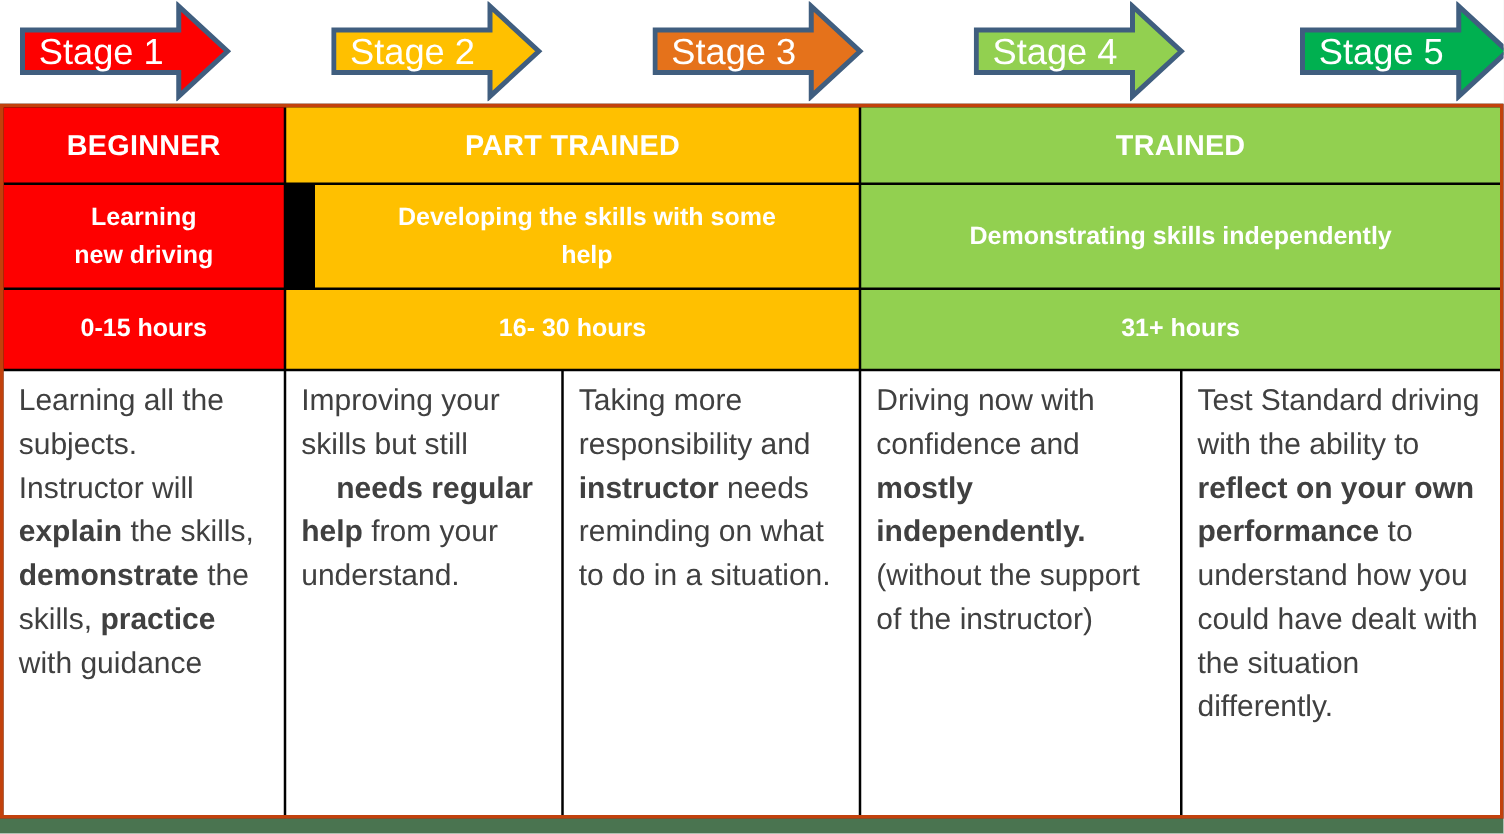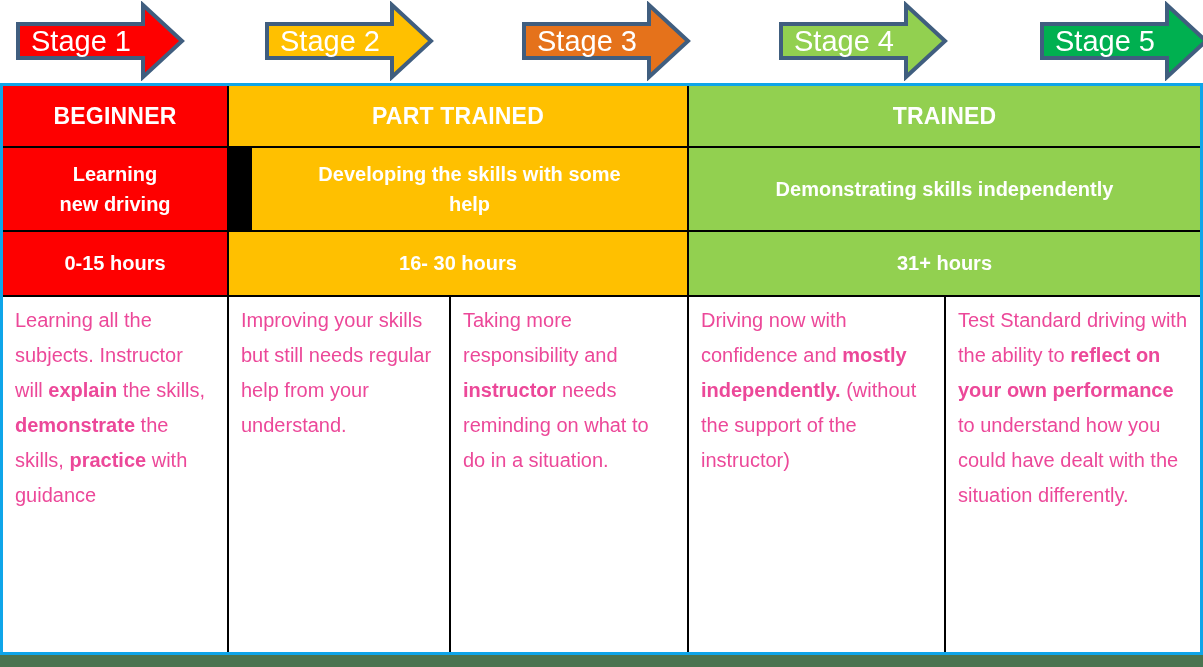--- a/index.html
+++ b/index.html
@@ -8,37 +8,37 @@
     overflow:hidden; font-family:"Liberation Sans","DejaVu Sans",sans-serif;
   }
   
   .arrows { position:absolute; top:0; left:0; width:100%; height:83px; }
   .stage-arrow { position:absolute; top:1px; width:170px; height:80px; }
   .stage-arrow polygon { stroke:#405E7F; stroke-width:4; stroke-linejoin:miter; }
   .stage-arrow text { font-size:29px; fill:#ffffff; font-family:"Liberation Sans","DejaVu Sans",sans-serif; }
   
   .stages-table {
     position:absolute; top:83px; left:0; width:1203px; height:572px;
-    box-sizing:border-box; border:3px solid #0ea5e9; background:#000;
+    box-sizing:border-box; border:3px solid #c2410c; background:#000;
     display:grid;
     grid-template-columns:224px 220px 236px 255px 1fr;
     grid-template-rows:60px 82px 63px 1fr;
     gap:2px;
   }
   .cell {
     display:flex; align-items:center; justify-content:center;
     text-align:center; color:#fff; font-weight:700; overflow:hidden;
   }
   .span2 { grid-column: span 2; }
   .cell.level   { font-size:23px; letter-spacing:0.2px; }
   .cell.summary { font-size:20px; padding:0 48px; line-height:1.5; }
   .cell.hours   { font-size:20px; }
   .cell.detail  {
-    display:block; background:#fff; color:#ec4899; font-weight:400;
-    text-align:left; padding:6px 12px; font-size:20px; line-height:35px;
+    display:block; background:#fff; color:#404040; font-weight:400;
+    text-align:left; padding:6px 12px; font-size:24px; line-height:35px;
   }
   
   .bottom-bar { position:absolute; left:0; bottom:0; width:100%; height:12px; }
 </style>
 </head>
 <body>
 
 <div class="canvas">
 
   <div class="arrows">
@@ -88,21 +88,21 @@
 
     <div class="cell summary" style="background-color: rgb(254, 0, 0);">Learning new driving</div>
     <div class="cell summary span2" style="background-color: rgb(255, 192, 0); margin-left: 23px;">Developing the skills with some help</div>
     <div class="cell summary span2" style="background-color: rgb(146, 208, 80);">Demonstrating skills independently</div>
 
     <div class="cell hours" style="background-color: rgb(254, 0, 0);">0-15 hours</div>
     <div class="cell hours span2" style="background-color: rgb(255, 192, 0); text-align: center;">16- 30 hours</div>
     <div class="cell hours span2" style="background-color: rgb(146, 208, 80);">31+ hours</div>
 
     <div class="cell detail"><span>Learning all the subjects. Instructor will </span><span style="font-weight: 700;">explain</span><span> the skills, </span><span style="font-weight: 700;">demonstrate</span><span> the skills, </span><span style="font-weight: 700;">practice</span><span> with guidance</span></div>
-    <div class="cell detail"><span>Improving your skills but still </span><span style="font-weight: 400;">needs regular help</span><span> from your understand.</span></div>
+    <div class="cell detail"><span>Improving your skills but still </span><span style="font-weight: 700; margin-left: 28px;">needs regular help</span><span> from your understand.</span></div>
     <div class="cell detail"><span>Taking more responsibility and </span><span style="font-weight: 700;">instructor</span><span> needs reminding on what to do in a situation.</span></div>
     <div class="cell detail"><span>Driving now with </span><span style="font-weight: 400;">confidence</span><span> and </span><span style="font-weight: 700;">mostly independently.</span><span> (without the support of the instructor)</span></div>
     <div class="cell detail"><span>Test Standard driving with the ability to </span><span style="font-weight: 700;">reflect on your own performance</span><span> to understand how you could have dealt with the situation differently.</span></div>
 
   </div>
 
   <div class="bottom-bar" style="background-color: rgb(74, 116, 80);"></div>
 
 </div>
 

